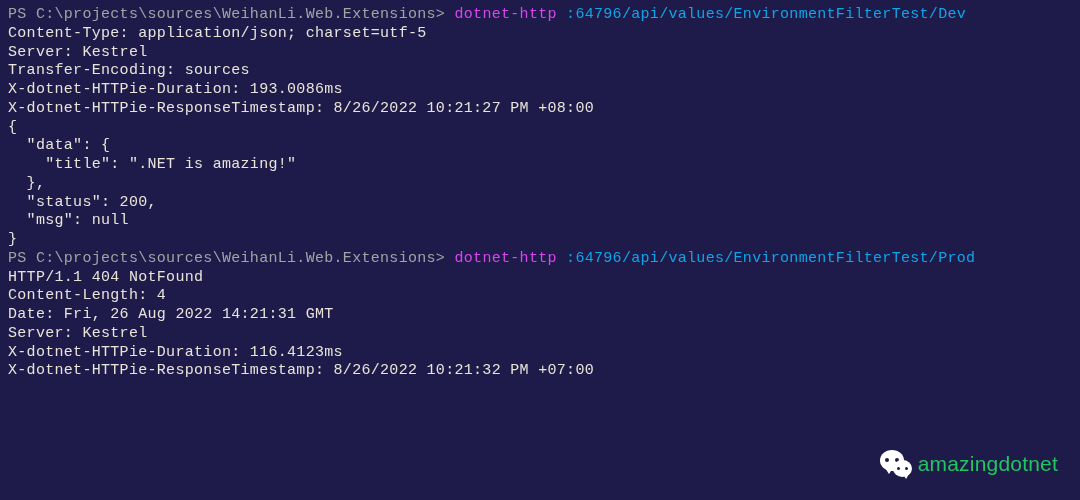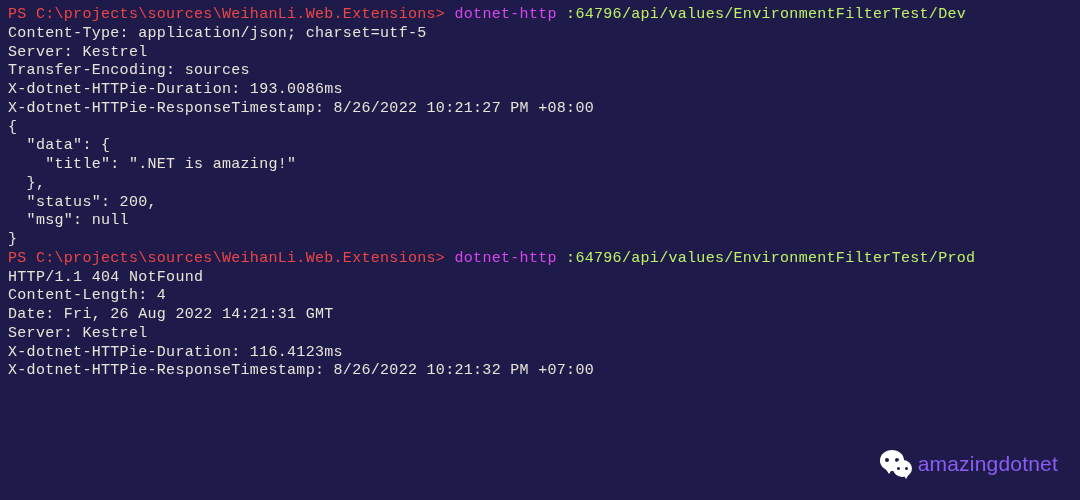--- a/index.html
+++ b/index.html
@@ -17,28 +17,28 @@
       color: #e8e4d8;
       padding: 6px 8px;
       overflow: hidden;
       position: relative;
       letter-spacing: 0.3px;
     }
     .line {
       white-space: pre;
     }
     .prompt-prefix {
-      color: #ef4444;
+      color: #a3a3a3;
       margin-top: 30px;
     }
     .cmd {
       color: #d946ef;
     }
     .args {
-      color: #bef264;
+      color: #0ea5e9;
     }
     .watermark {
       position: absolute;
       bottom: 22px;
       right: 22px;
       display: flex;
       align-items: center;
       gap: 6px;
     }
     .watermark-icon {
@@ -100,21 +100,21 @@
       position: absolute;
       width: 3px;
       height: 3px;
       background: #1e1b4b;
       border-radius: 50%;
       top: 7px;
     }
     .sdot.d1 { left: 4px; }
     .sdot.d2 { left: 12px; }
     .watermark-text {
-      color: #8b5cf6;
+      color: #22c55e;
       font-size: 21px;
       font-family: 'Segoe UI', Arial, sans-serif;
       font-weight: 400;
       letter-spacing: 0.2px;
     }
   </style>
 </head>
 <body>
 
 <div>

